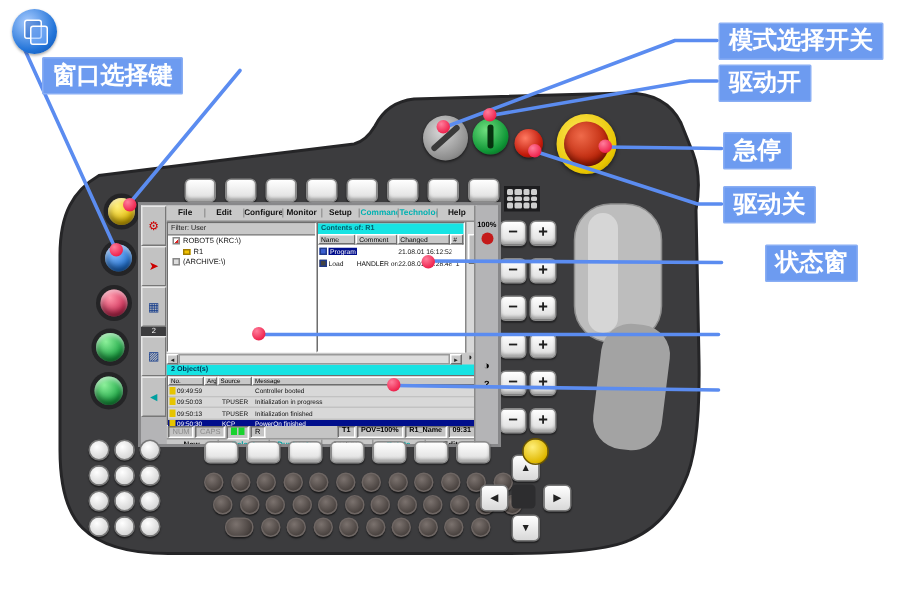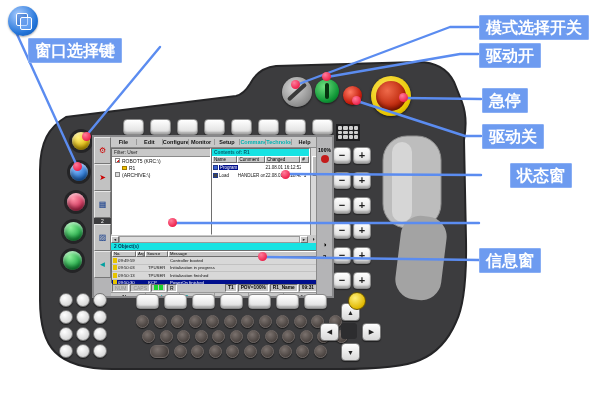--- a/index.html
+++ b/index.html
@@ -473,15 +473,14 @@
     <div class="r1"></div>
     <div class="r2"></div>
   </div>
 
   <div class="lbl" style="left:28px;top:38px;">窗口选择键</div>
   <div class="lbl" style="left:479px;top:15px;">模式选择开关</div>
   <div class="lbl" style="left:479px;top:43px;">驱动开</div>
   <div class="lbl" style="left:482px;top:88px;">急停</div>
   <div class="lbl" style="left:482px;top:124px;">驱动关</div>
   <div class="lbl" style="left:482px;top:163px;margin-left:28px;">状态窗</div>
-  <div class="lbl" style="left:479px;top:248px;">信息窗</div>
 
 </div>
 
 </body></html>

